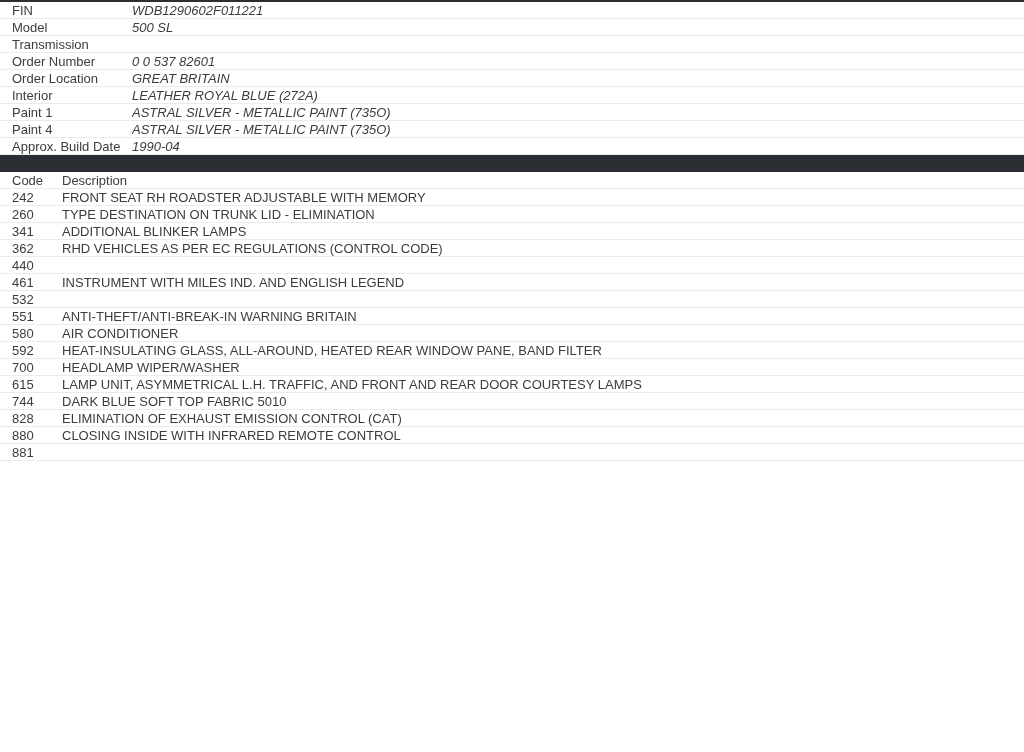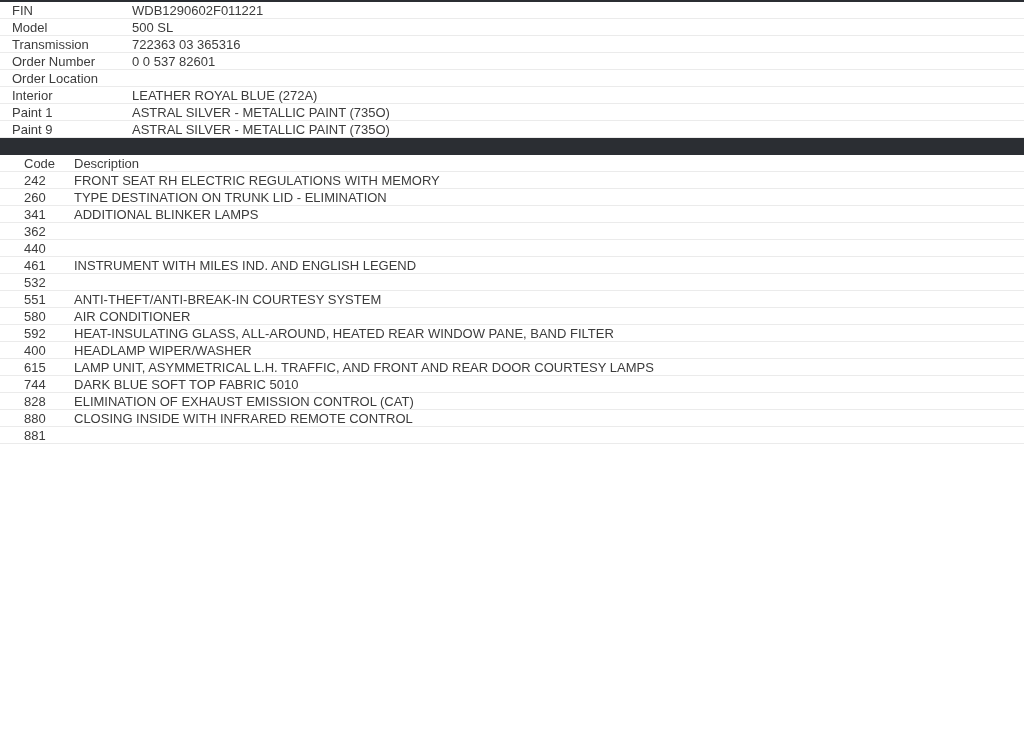--- a/index.html
+++ b/index.html
@@ -36,25 +36,26 @@
     white-space: nowrap;
     overflow: hidden;
   }
   
   .info-label {
     flex: 0 0 120px;
     padding-left: 12px;
   }
   .info-value {
     flex: 1 1 auto;
+    font-style: italic;
   }
   
   .opt-code {
     flex: 0 0 50px;
-    padding-left: 24px;
+    padding-left: 12px;
   }
   .opt-desc {
     flex: 1 1 auto;
   }
   .header-row .cell {
     color: #3c3c3c;
   }
 </style>
 </head>
 <body>
@@ -71,107 +72,112 @@
       </div>
 
       <div class="row">
         <div class="cell info-label">Model</div>
         <div class="cell info-value">500 SL</div>
       </div>
 
 
       <div class="row">
         <div class="cell info-label">Transmission</div>
-        <div class="cell info-value">722363 03 365316</div>
       </div>
 
       <div class="row">
         <div class="cell info-label">Order Number</div>
         <div class="cell info-value">0 0 537 82601</div>
       </div>
 
       <div class="row">
         <div class="cell info-label">Order Location</div>
+        <div class="cell info-value">GREAT BRITAIN</div>
       </div>
 
       <div class="row">
         <div class="cell info-label">Interior</div>
         <div class="cell info-value">LEATHER ROYAL BLUE (272A)</div>
       </div>
 
       <div class="row">
         <div class="cell info-label">Paint 1</div>
         <div class="cell info-value">ASTRAL SILVER - METALLIC PAINT (735O)</div>
       </div>
 
       <div class="row">
-        <div class="cell info-label">Paint 9</div>
+        <div class="cell info-label">Paint 4</div>
         <div class="cell info-value">ASTRAL SILVER - METALLIC PAINT (735O)</div>
       </div>
 
+      <div class="row">
+        <div class="cell info-label">Approx. Build Date</div>
+        <div class="cell info-value">1990-04</div>
+      </div>
     </div>
 
   <div class="band"></div>
 
   <div>
     <div class="row header-row">
       <div class="cell opt-code">Code</div>
       <div class="cell opt-desc">Description</div>
     </div>
     <div>
 
         <div class="row">
           <div class="cell opt-code">242</div>
-          <div class="cell opt-desc">FRONT SEAT RH ELECTRIC REGULATIONS WITH MEMORY</div>
+          <div class="cell opt-desc">FRONT SEAT RH ROADSTER ADJUSTABLE WITH MEMORY</div>
         </div>
 
         <div class="row">
           <div class="cell opt-code">260</div>
           <div class="cell opt-desc">TYPE DESTINATION ON TRUNK LID - ELIMINATION</div>
         </div>
 
         <div class="row">
           <div class="cell opt-code">341</div>
           <div class="cell opt-desc">ADDITIONAL BLINKER LAMPS</div>
         </div>
 
         <div class="row">
           <div class="cell opt-code">362</div>
+          <div class="cell opt-desc">RHD VEHICLES AS PER EC REGULATIONS (CONTROL CODE)</div>
         </div>
 
         <div class="row">
           <div class="cell opt-code">440</div>
         </div>
 
         <div class="row">
           <div class="cell opt-code">461</div>
           <div class="cell opt-desc">INSTRUMENT WITH MILES IND. AND ENGLISH LEGEND</div>
         </div>
 
         <div class="row">
           <div class="cell opt-code">532</div>
         </div>
 
         <div class="row">
           <div class="cell opt-code">551</div>
-          <div class="cell opt-desc">ANTI-THEFT/ANTI-BREAK-IN COURTESY SYSTEM</div>
+          <div class="cell opt-desc">ANTI-THEFT/ANTI-BREAK-IN WARNING BRITAIN</div>
         </div>
 
         <div class="row">
           <div class="cell opt-code">580</div>
           <div class="cell opt-desc">AIR CONDITIONER</div>
         </div>
 
         <div class="row">
           <div class="cell opt-code">592</div>
           <div class="cell opt-desc">HEAT-INSULATING GLASS, ALL-AROUND, HEATED REAR WINDOW PANE, BAND FILTER</div>
         </div>
 
         <div class="row">
-          <div class="cell opt-code">400</div>
+          <div class="cell opt-code">700</div>
           <div class="cell opt-desc">HEADLAMP WIPER/WASHER</div>
         </div>
 
         <div class="row">
           <div class="cell opt-code">615</div>
           <div class="cell opt-desc">LAMP UNIT, ASYMMETRICAL L.H. TRAFFIC, AND FRONT AND REAR DOOR COURTESY LAMPS</div>
         </div>
 
         <div class="row">
           <div class="cell opt-code">744</div>

